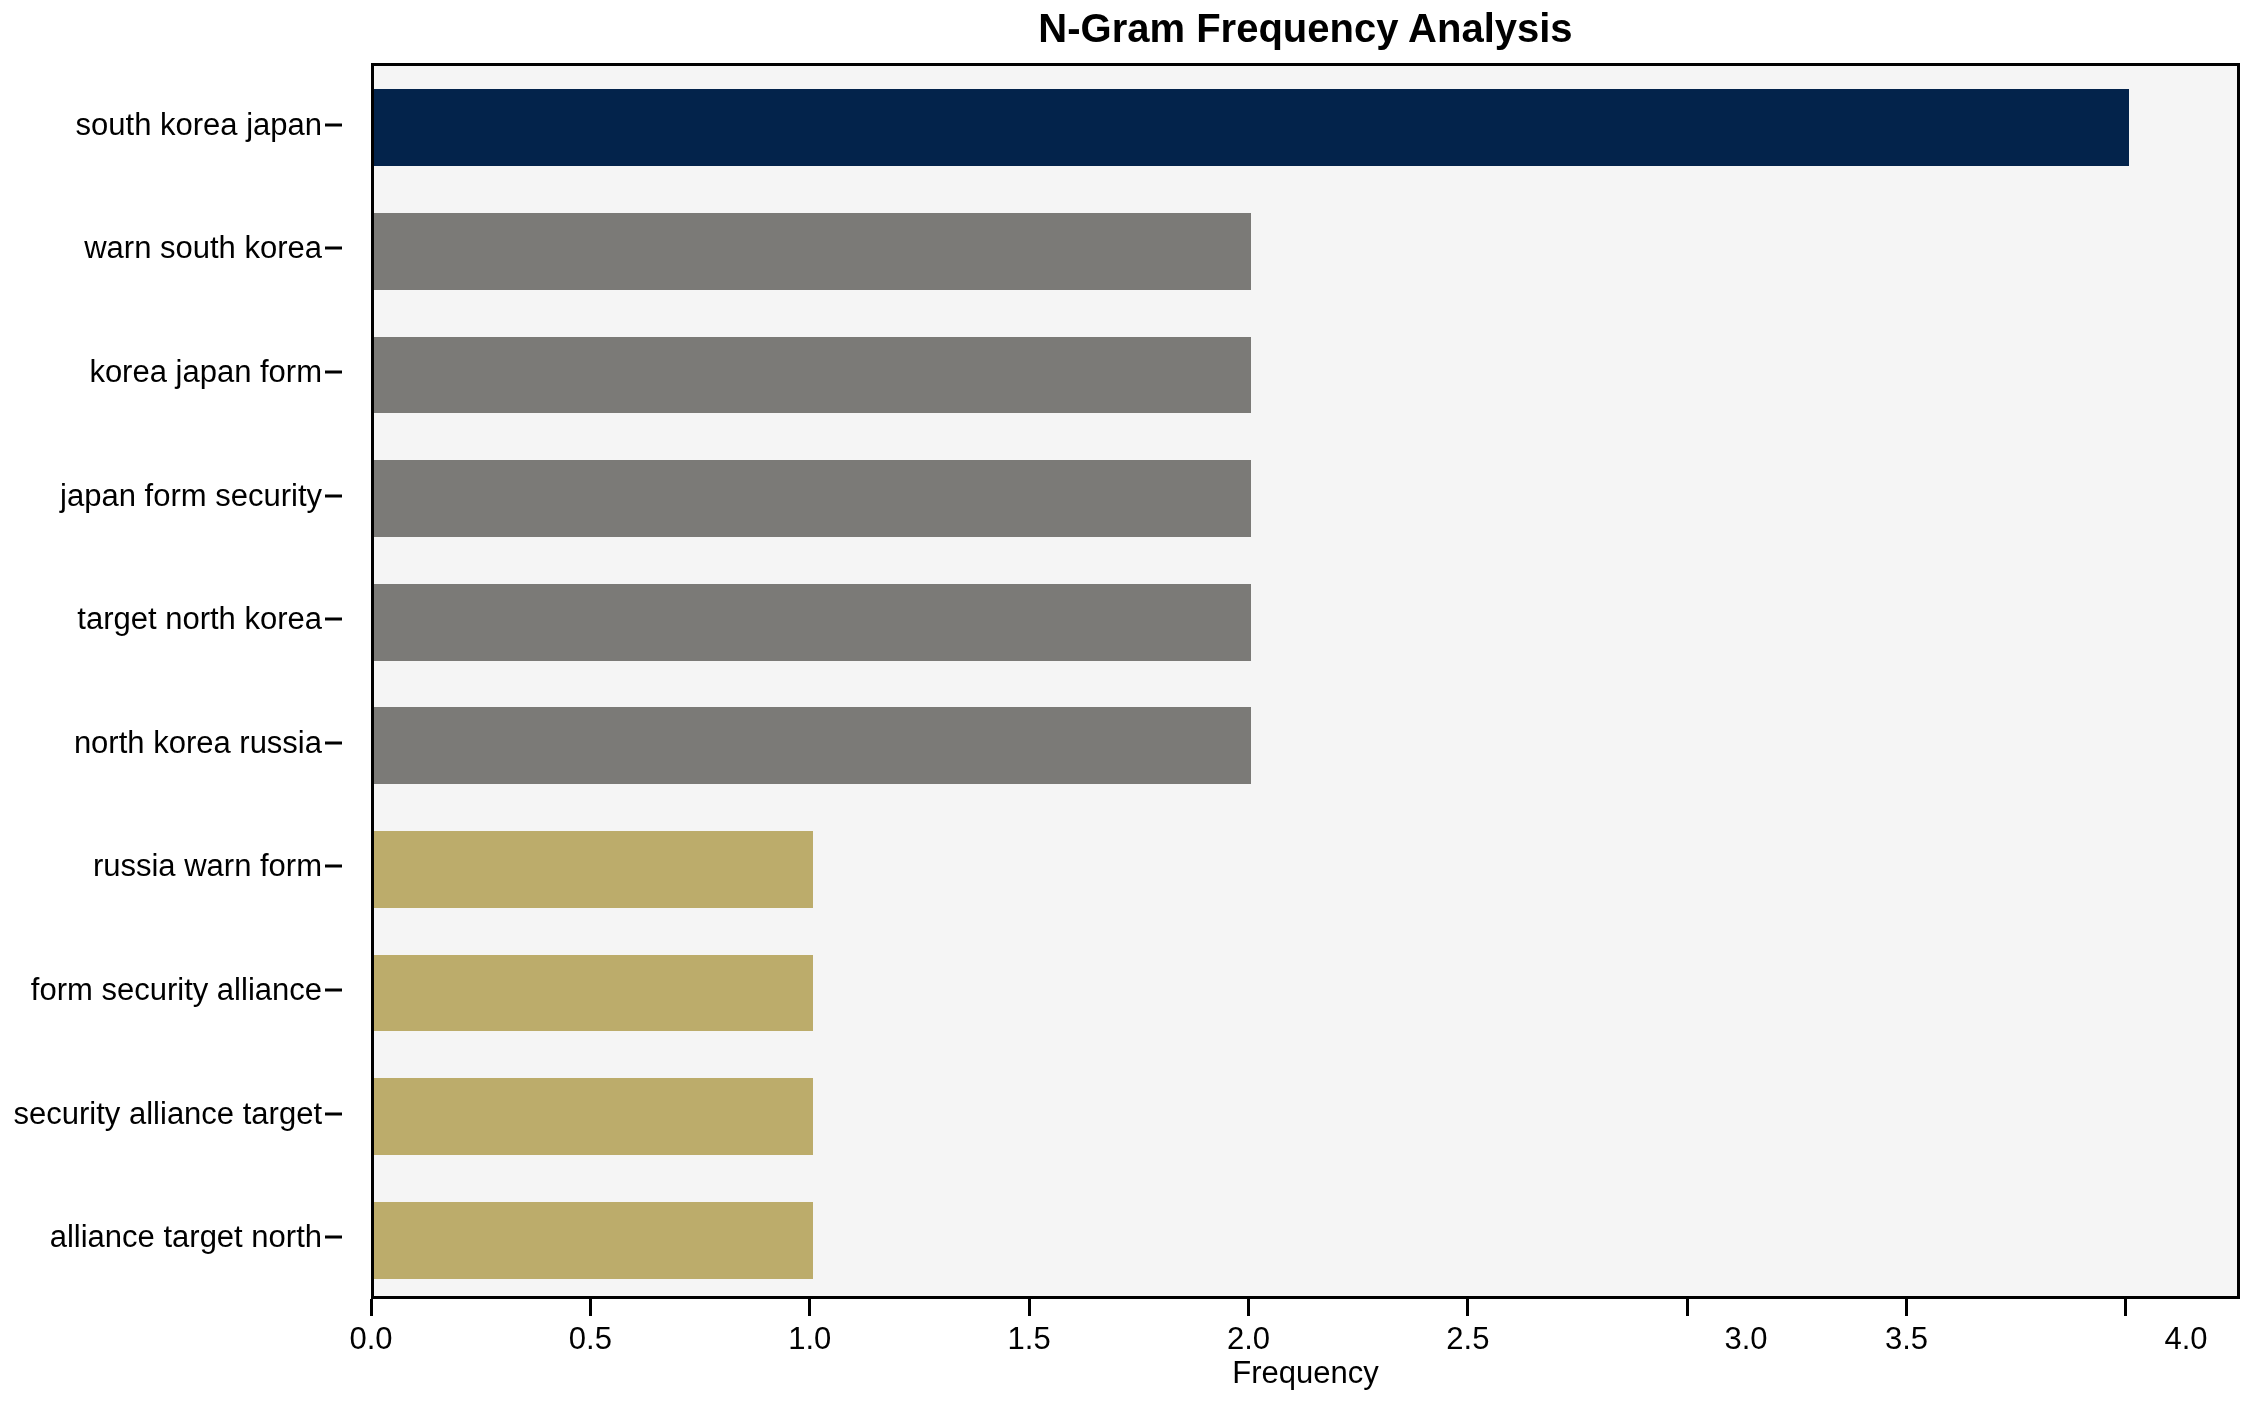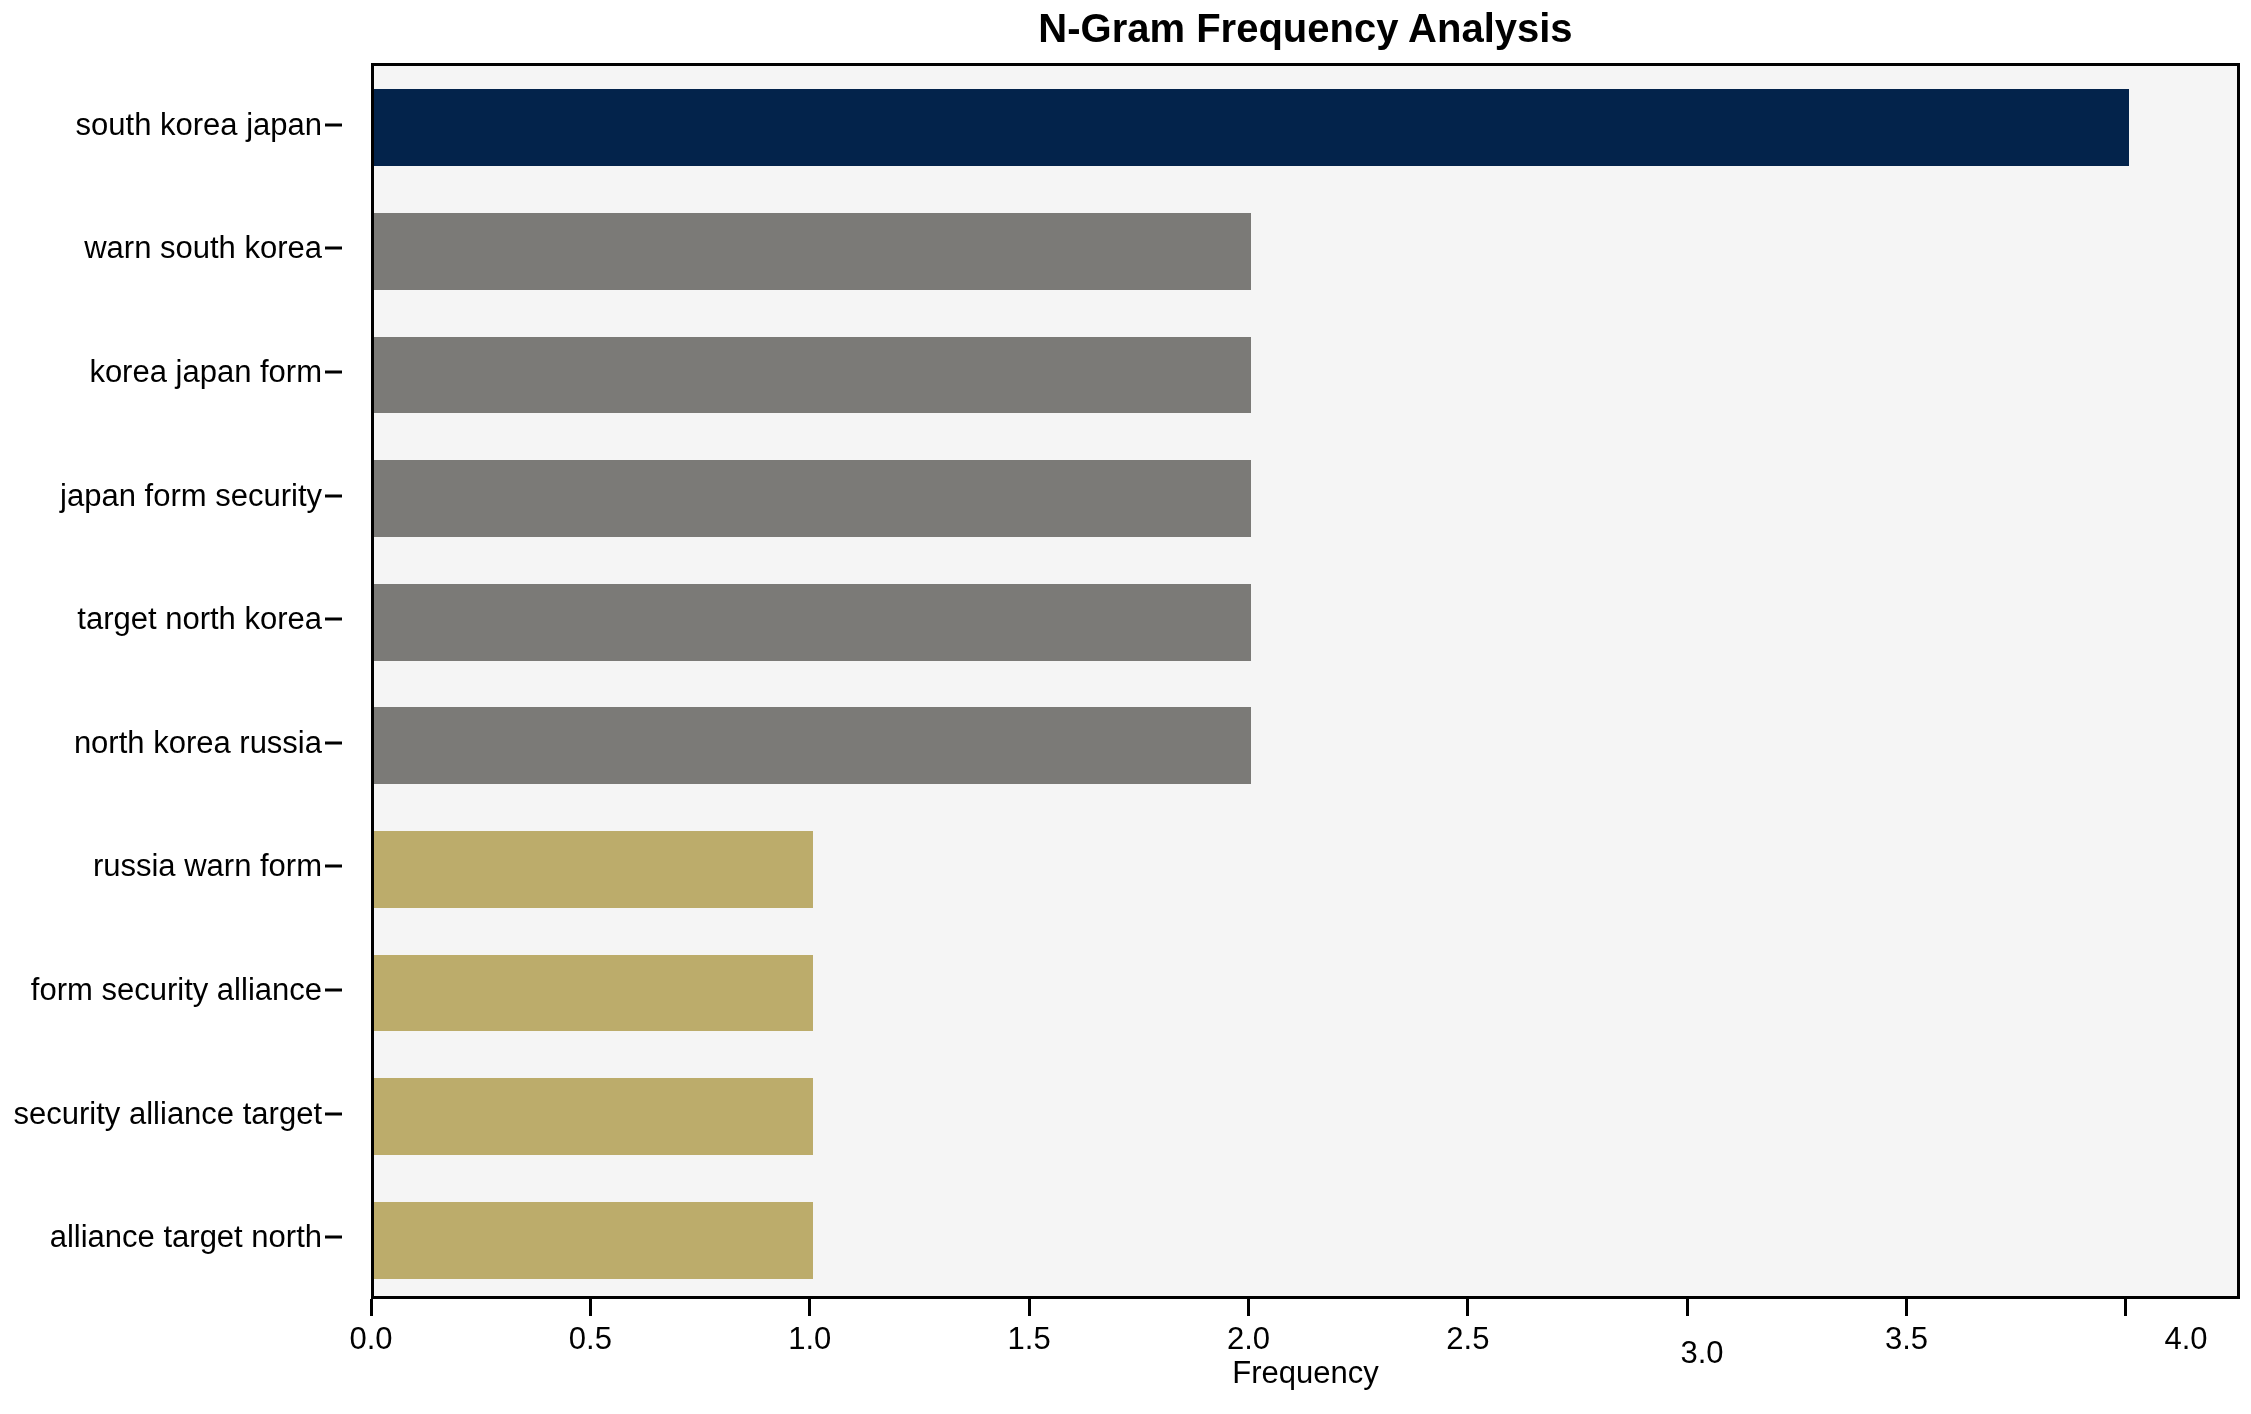--- a/index.html
+++ b/index.html
@@ -175,21 +175,21 @@
       <div class="x-tick-label" style="left: 219.366px;">0.5</div>
       <div class="x-tick-mark" style="left: 437.232px;"></div>
       <div class="x-tick-label" style="left: 438.732px;">1.0</div>
       <div class="x-tick-mark" style="left: 656.599px;"></div>
       <div class="x-tick-label" style="left: 658.099px;">1.5</div>
       <div class="x-tick-mark" style="left: 875.965px;"></div>
       <div class="x-tick-label" style="left: 877.465px;">2.0</div>
       <div class="x-tick-mark" style="left: 1095.33px;"></div>
       <div class="x-tick-label" style="left: 1096.83px;">2.5</div>
       <div class="x-tick-mark" style="left: 1314.7px;"></div>
-      <div class="x-tick-label" style="left: 1331px; margin-top: 14px;">3.0</div>
+      <div class="x-tick-label" style="left: 1375px;">3.0</div>
       <div class="x-tick-mark" style="left: 1534.06px;"></div>
       <div class="x-tick-label" style="left: 1535.56px;">3.5</div>
       <div class="x-tick-mark" style="left: 1753.43px;"></div>
       <div class="x-tick-label" style="left: 1815px;">4.0</div>
     </div>
 
   <div id="x-axis-title">Frequency</div>
 
 </div>
 

